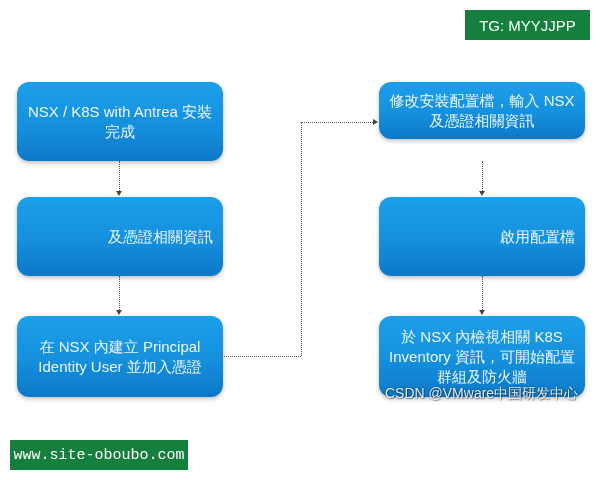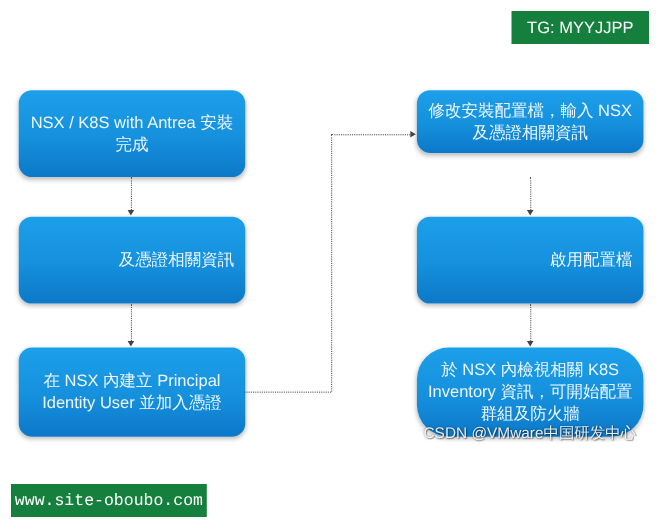--- a/index.html
+++ b/index.html
@@ -18,21 +18,21 @@
       display: flex; align-items: center; justify-content: flex-end;
       text-align: center;
       font-size: 15px; line-height: 20px;
       box-sizing: border-box; padding: 0 10px;
     }
     .b1 { left: 17px; top: 82px; height: 79px; }
     .b2 { left: 17px; top: 197px; height: 79px; }
     .b3 { left: 17px; top: 316px; height: 81px; }
     .b4 { left: 379px; top: 82px; height: 57px; }
     .b5 { left: 379px; top: 197px; height: 79px; padding-left: 17px; }
-    .b6 { left: 379px; top: 316px; height: 81px; border-radius: 29px; }
+    .b6 { left: 379px; top: 316px; height: 81px; }
     .vline {
       position: absolute; width: 0;
       border-left: 1px dotted #555;
     }
     .hline {
       position: absolute; height: 0;
       border-top: 1px dotted #555;
     }
     .arrow-down {
       position: absolute; width: 0; height: 0;

